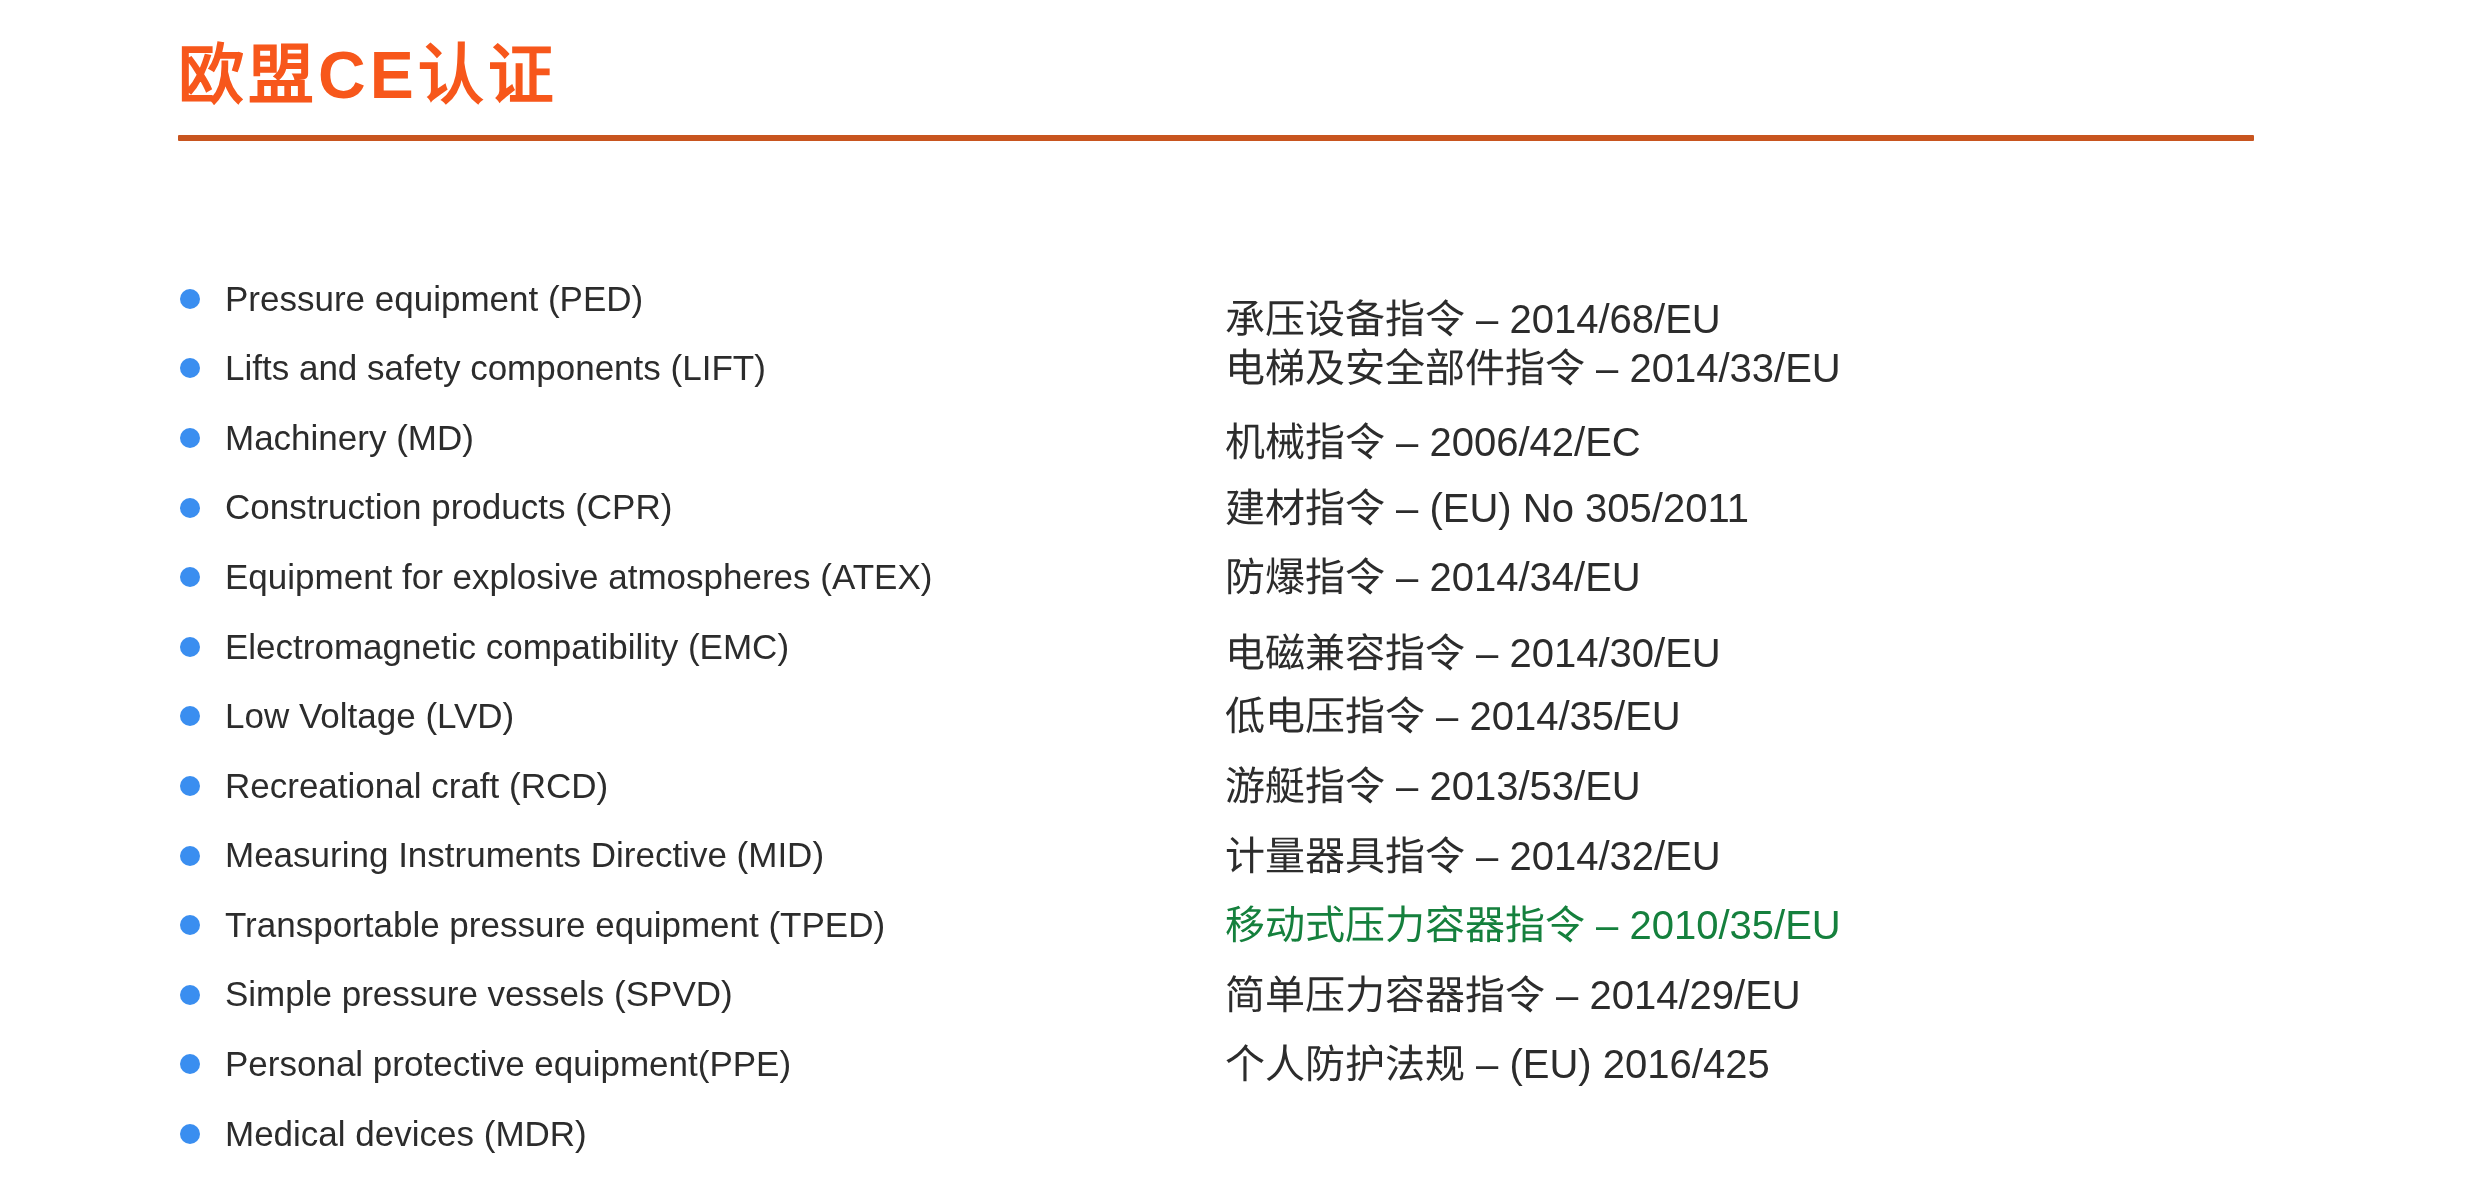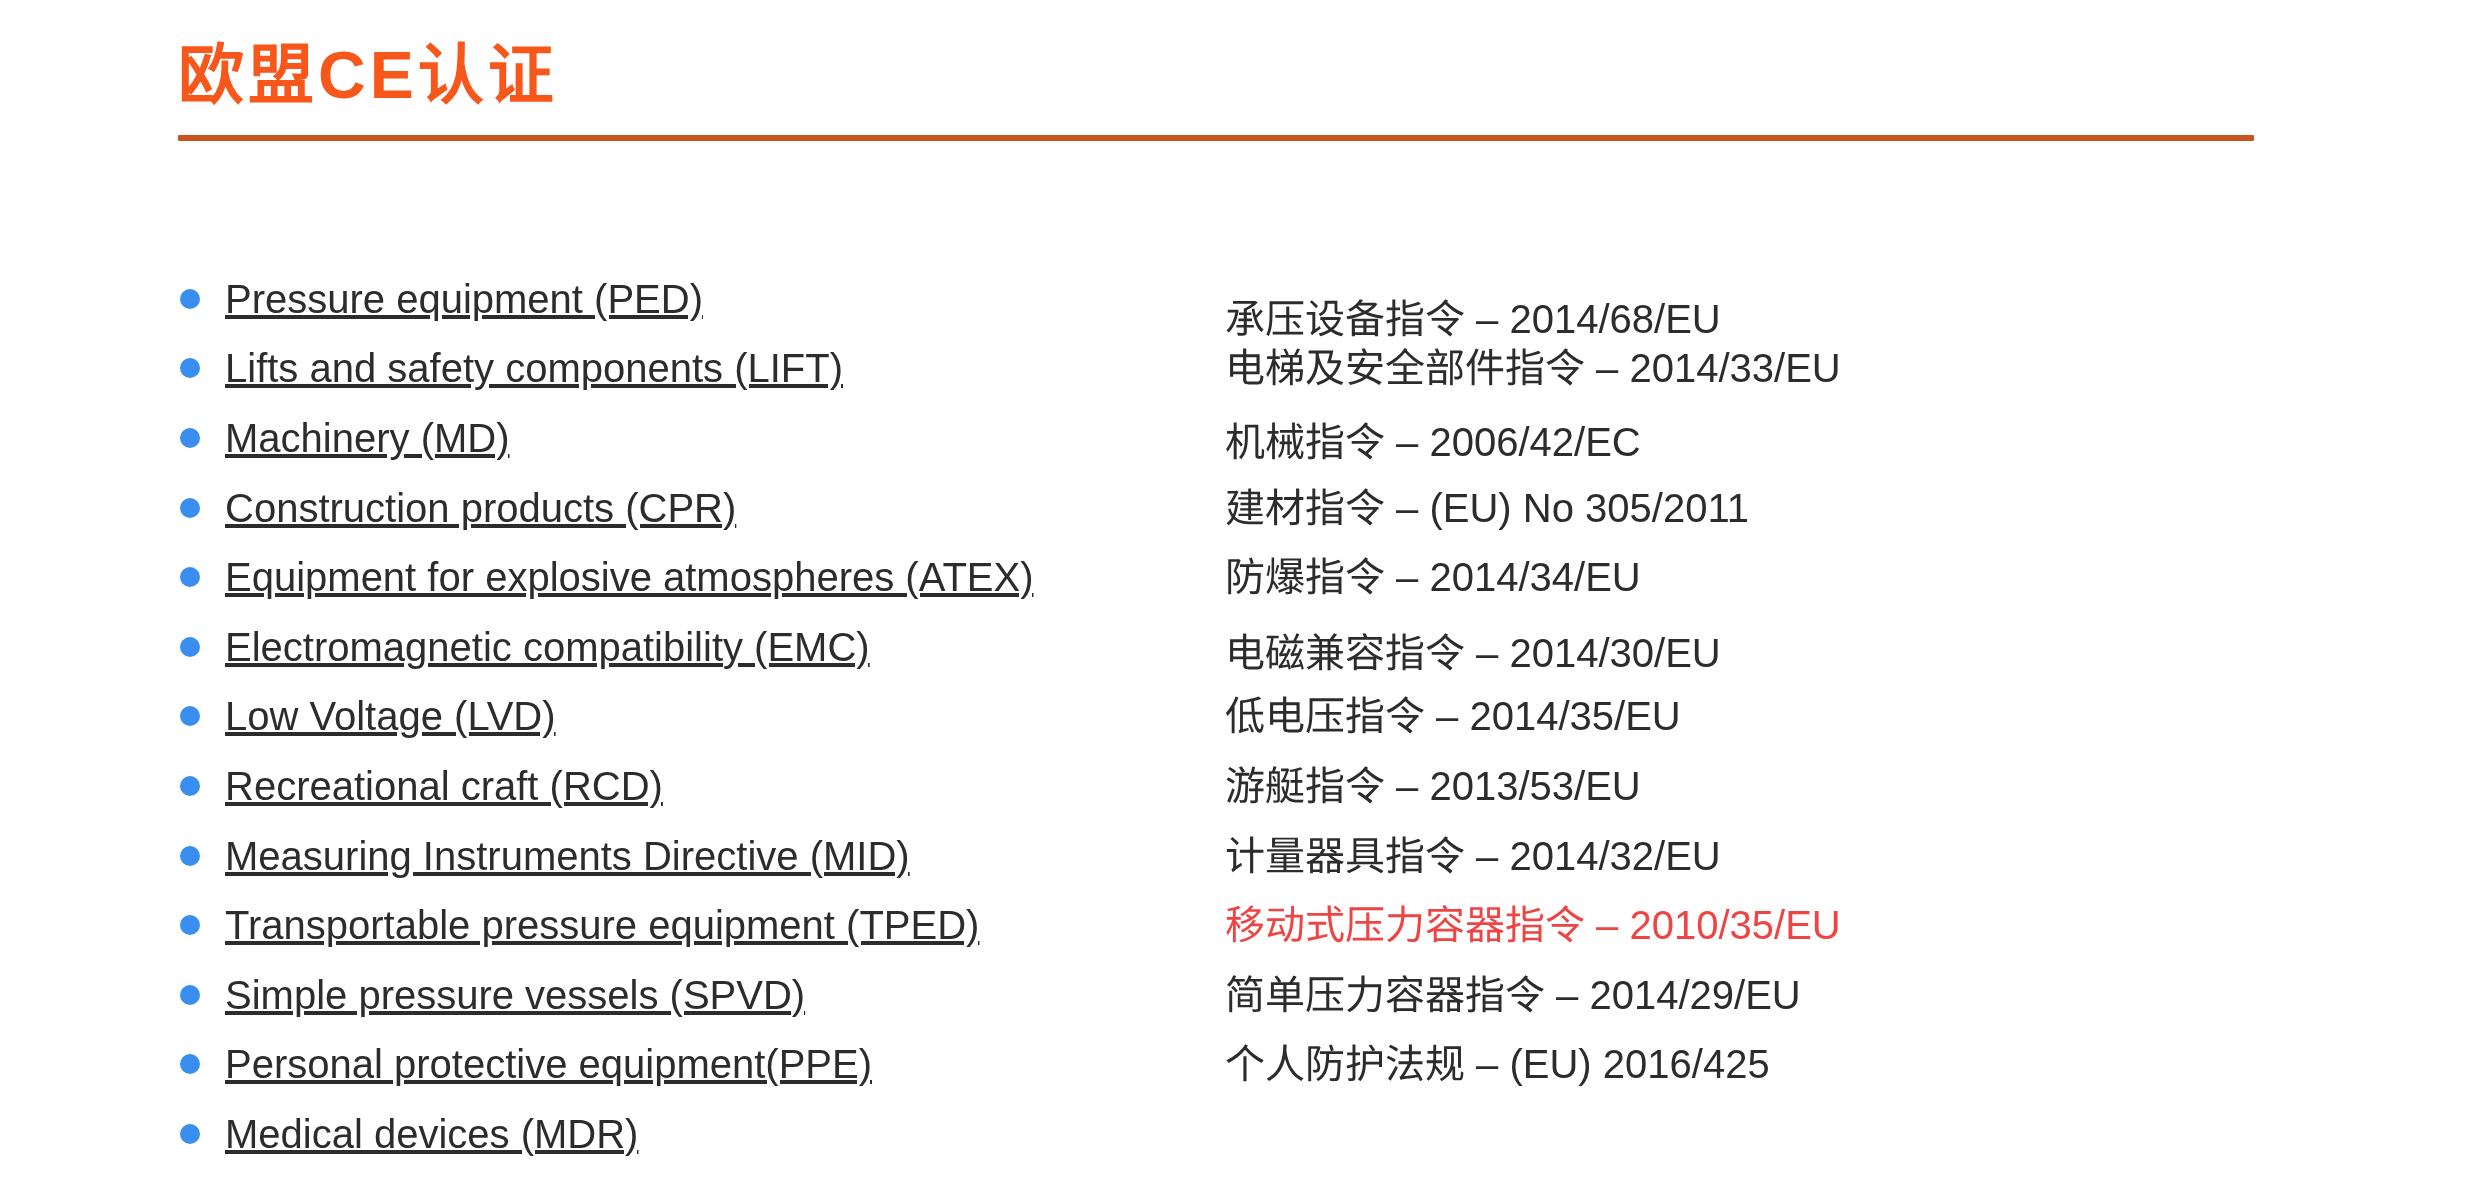--- a/index.html
+++ b/index.html
@@ -74,25 +74,24 @@
     height: 20px;
     border-radius: 50%;
     background: #3a8ef0;
     margin-left: 2px;
     margin-right: 25px;
   }
 
   .directive-en {
     flex: 0 0 auto;
     width: 1000px;
-    font-size: 40px;
+    font-size: 35px;
     line-height: 1.1;
     color: #2c2c2c;
     white-space: nowrap;
-    text-decoration: underline;
   }
 
   .directive-zh {
     flex: 0 0 auto;
     font-size: 40px;
     line-height: 1.1;
     color: #2c2c2c;
     white-space: nowrap;
   }
 </style>
@@ -148,21 +147,21 @@
         <span class="directive-zh" style="color: rgb(44, 44, 44);">游艇指令 – 2013/53/EU</span>
       </li>
       <li class="directive-row">
         <span class="bullet-dot" style="background: rgb(58, 142, 240);"></span>
         <span class="directive-en" style="color: rgb(44, 44, 44);">Measuring Instruments Directive (MID)</span>
         <span class="directive-zh" style="color: rgb(44, 44, 44);">计量器具指令 – 2014/32/EU</span>
       </li>
       <li class="directive-row">
         <span class="bullet-dot" style="background: rgb(58, 142, 240);"></span>
         <span class="directive-en" style="color: rgb(44, 44, 44);">Transportable pressure equipment (TPED)</span>
-        <span class="directive-zh" style="color: #ef4444;">移动式压力容器指令 – 2010/35/EU</span>
+        <span class="directive-zh" style="color: #15803d;">移动式压力容器指令 – 2010/35/EU</span>
       </li>
       <li class="directive-row">
         <span class="bullet-dot" style="background: rgb(58, 142, 240);"></span>
         <span class="directive-en" style="color: rgb(44, 44, 44);">Simple pressure vessels (SPVD)</span>
         <span class="directive-zh" style="color: rgb(44, 44, 44);">简单压力容器指令 – 2014/29/EU</span>
       </li>
       <li class="directive-row">
         <span class="bullet-dot" style="background: rgb(58, 142, 240);"></span>
         <span class="directive-en" style="color: rgb(44, 44, 44);">Personal protective equipment(PPE)</span>
         <span class="directive-zh" style="color: rgb(44, 44, 44);">个人防护法规 – (EU) 2016/425</span>

